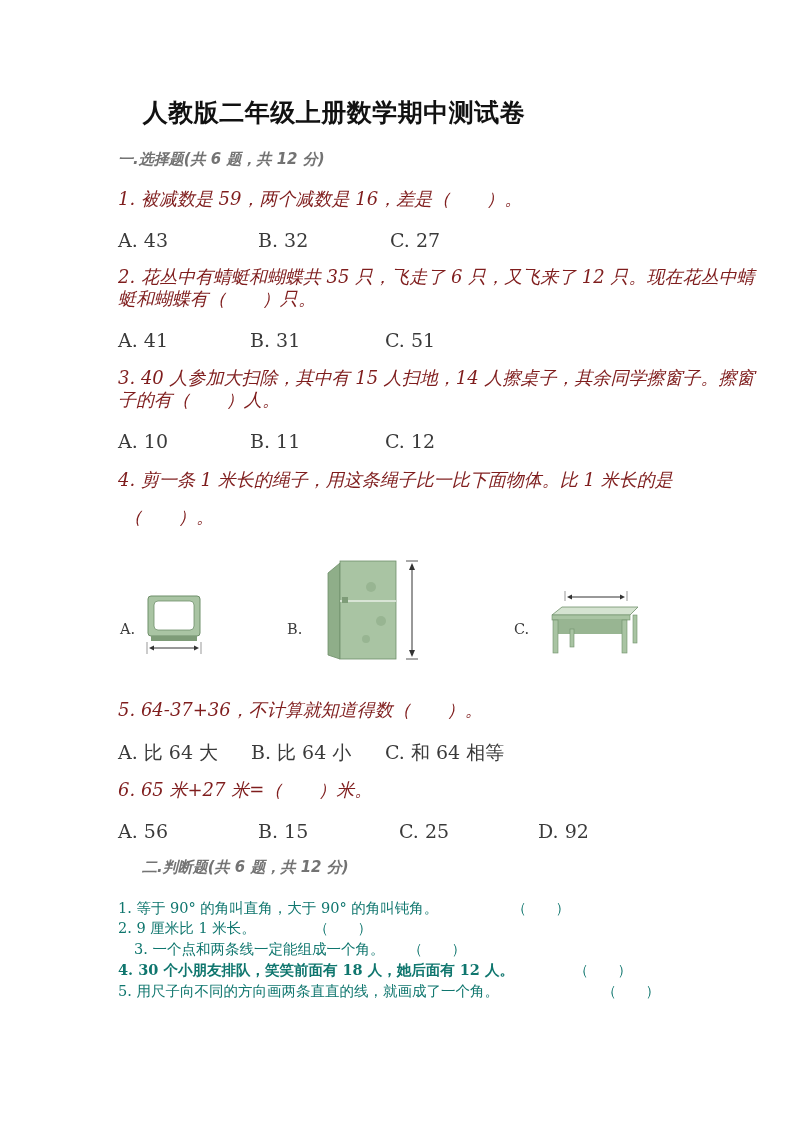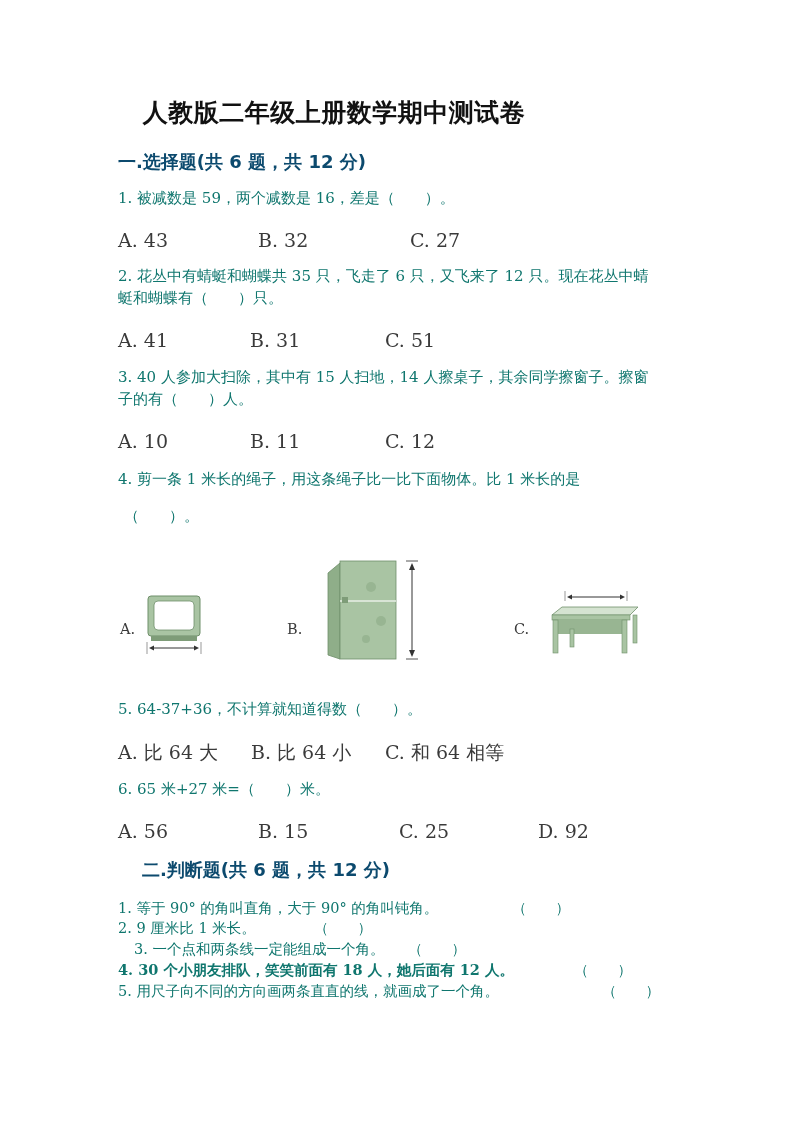--- a/index.html
+++ b/index.html
@@ -1,38 +1,38 @@
 <!DOCTYPE html>
 <html><head>
   <meta charset="utf-8">
   <style>
     html, body { margin: 0; padding: 0; background: #ffffff; }
     body { width: 800px; height: 1131px; position: relative; overflow: hidden;
       font-family: "DejaVu Serif", "Liberation Serif", serif; color: #333; }
     .abs { position: absolute; white-space: nowrap; }
     .title { left: 0; width: 668px; top: 96px; text-align: center; font-size: 25px; font-weight: bold; color: #111;
       font-family: "DejaVu Sans", "Liberation Sans", sans-serif; letter-spacing: 0.5px; }
-    .section { font-size: 18px; font-weight: bold; color: #0c4a6e; font-family: "DejaVu Sans", "Liberation Sans", sans-serif; }
-    .q { font-size: 15px; color: #0f766e; line-height: 21px; }
+    .section { font-size: 15px; font-weight: bold; color: #737373; font-family: "DejaVu Sans", "Liberation Sans", sans-serif; font-style: italic; }
+    .q { font-size: 18px; color: #7f1d1d; line-height: 21px; font-style: italic; }
     .opt { font-size: 19px; color: #3a3a3a; }
     .judge { font-size: 14.5px; color: #0f766e; line-height: 20.5px; }
     .fig-label { font-size: 14.5px; color: #3a3a3a; }
     svg { position: absolute; }
   </style>
 </head>
 <body>
 
 <div class="abs title">人教版二年级上册数学期中测试卷</div>
 
 <div class="abs section" style="left:118px; top:150px;">一.选择题(共 6 题，共 12 分)</div>
 
 <div class="abs q" style="left:118px; top:188px;">1. 被减数是 59，两个减数是 16，差是（　　）。</div>
 <div class="abs opt" style="left:118px; top:229px;">A. 43</div>
 <div class="abs opt" style="left:258px; top:229px;">B. 32</div>
-<div class="abs opt" style="left:410px; top:229px;">C. 27</div>
+<div class="abs opt" style="left:390px; top:229px;">C. 27</div>
 
 <div class="abs q" style="left:118px; top:266px;">2. 花丛中有蜻蜓和蝴蝶共 35 只，飞走了 6 只，又飞来了 12 只。现在花丛中蜻</div>
 <div class="abs q" style="left:118px; top:288px;">蜓和蝴蝶有（　　）只。</div>
 <div class="abs opt" style="left:118px; top:329px;">A. 41</div>
 <div class="abs opt" style="left:250px; top:329px;">B. 31</div>
 <div class="abs opt" style="left:385px; top:329px;">C. 51</div>
 
 <div class="abs q" style="left:118px; top:367px;">3. 40 人参加大扫除，其中有 15 人扫地，14 人擦桌子，其余同学擦窗子。擦窗</div>
 <div class="abs q" style="left:118px; top:389px;">子的有（　　）人。</div>
 <div class="abs opt" style="left:118px; top:430px;">A. 10</div>

